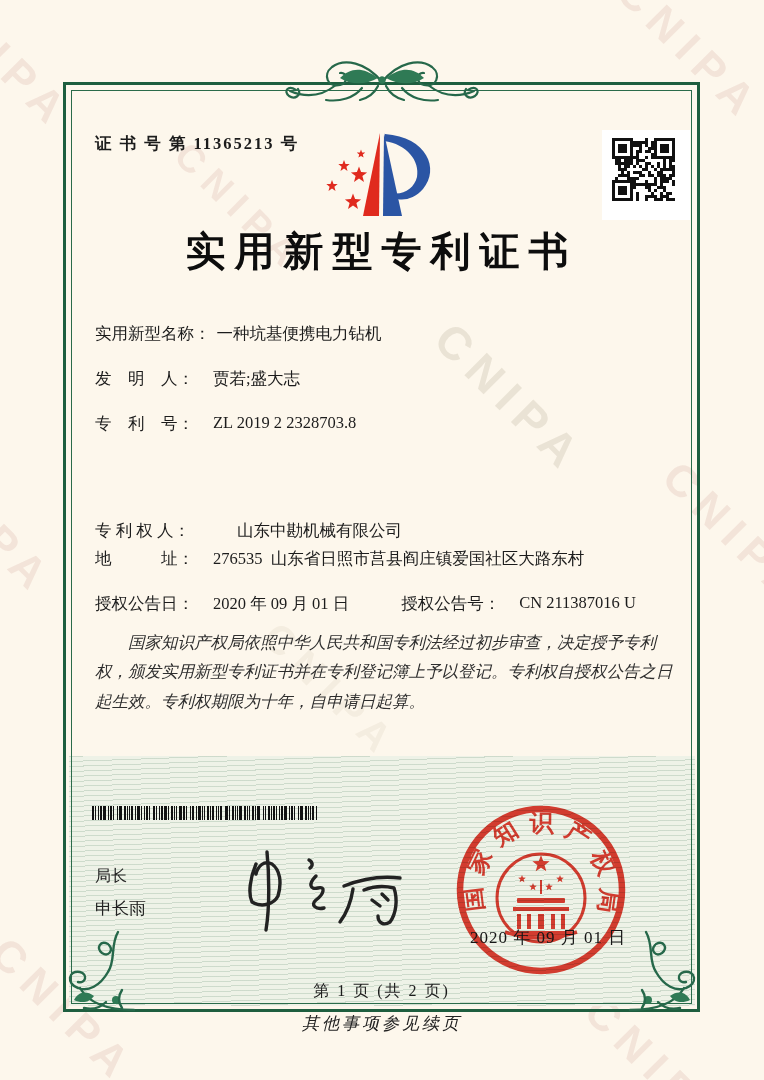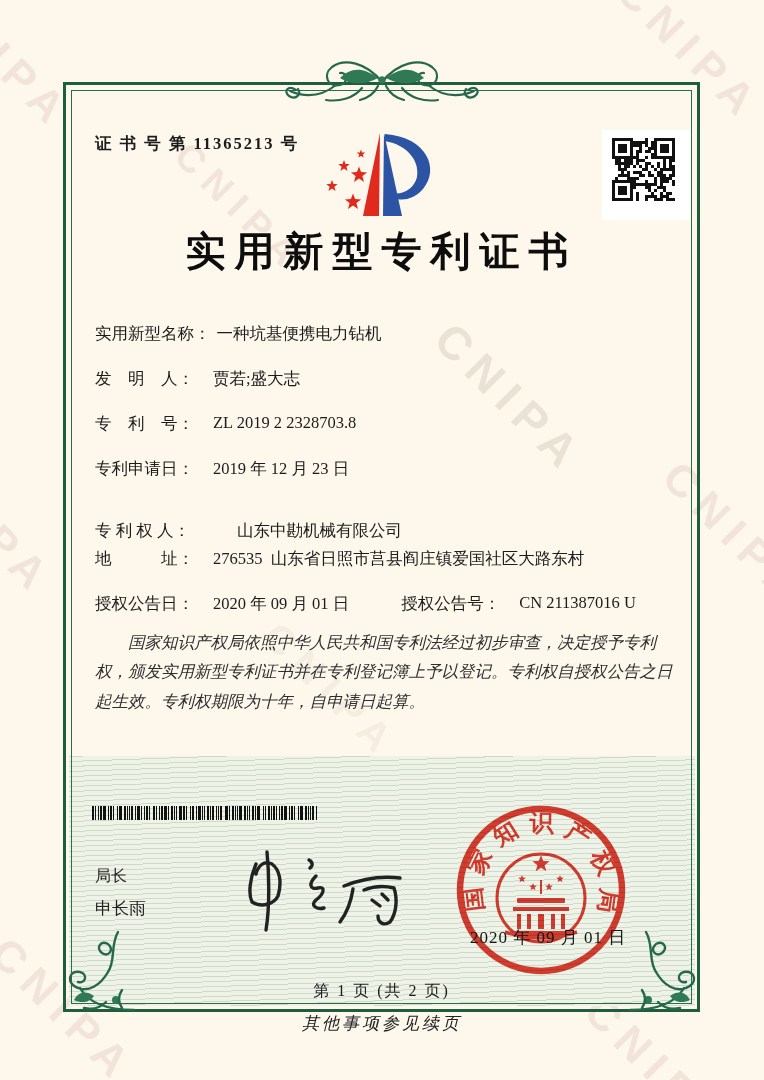--- a/index.html
+++ b/index.html
@@ -286,24 +286,20 @@
     <span class="val">贾若;盛大志</span>
   </div>
   <div class="row" style="top:323px;">
     <span class="lbl">实用新型名称：</span>
     <span class="val">一种坑基便携电力钻机</span>
   </div>
   <div class="row" style="top:413px;">
     <span class="lbl">专　利　号：</span>
     <span class="val">ZL 2019 2 2328703.8</span>
   </div>
-  <div class="row" style="top:458px;">
-    <span class="lbl">专利申请日：</span>
-    <span class="val">2019 年 12 月 23 日</span>
-  </div>
   <div class="row" style="top:520px;gap:24px;">
     <span class="lbl">专 利 权 人：</span>
     <span class="val">山东中勘机械有限公司</span>
   </div>
   <div class="row" style="top:548px;">
     <span class="lbl">地　　　址：</span>
     <span class="val">276535  山东省日照市莒县阎庄镇爱国社区大路东村</span>
   </div>
   <div class="row" style="top:593px;">
     <span class="lbl">授权公告日：</span>

